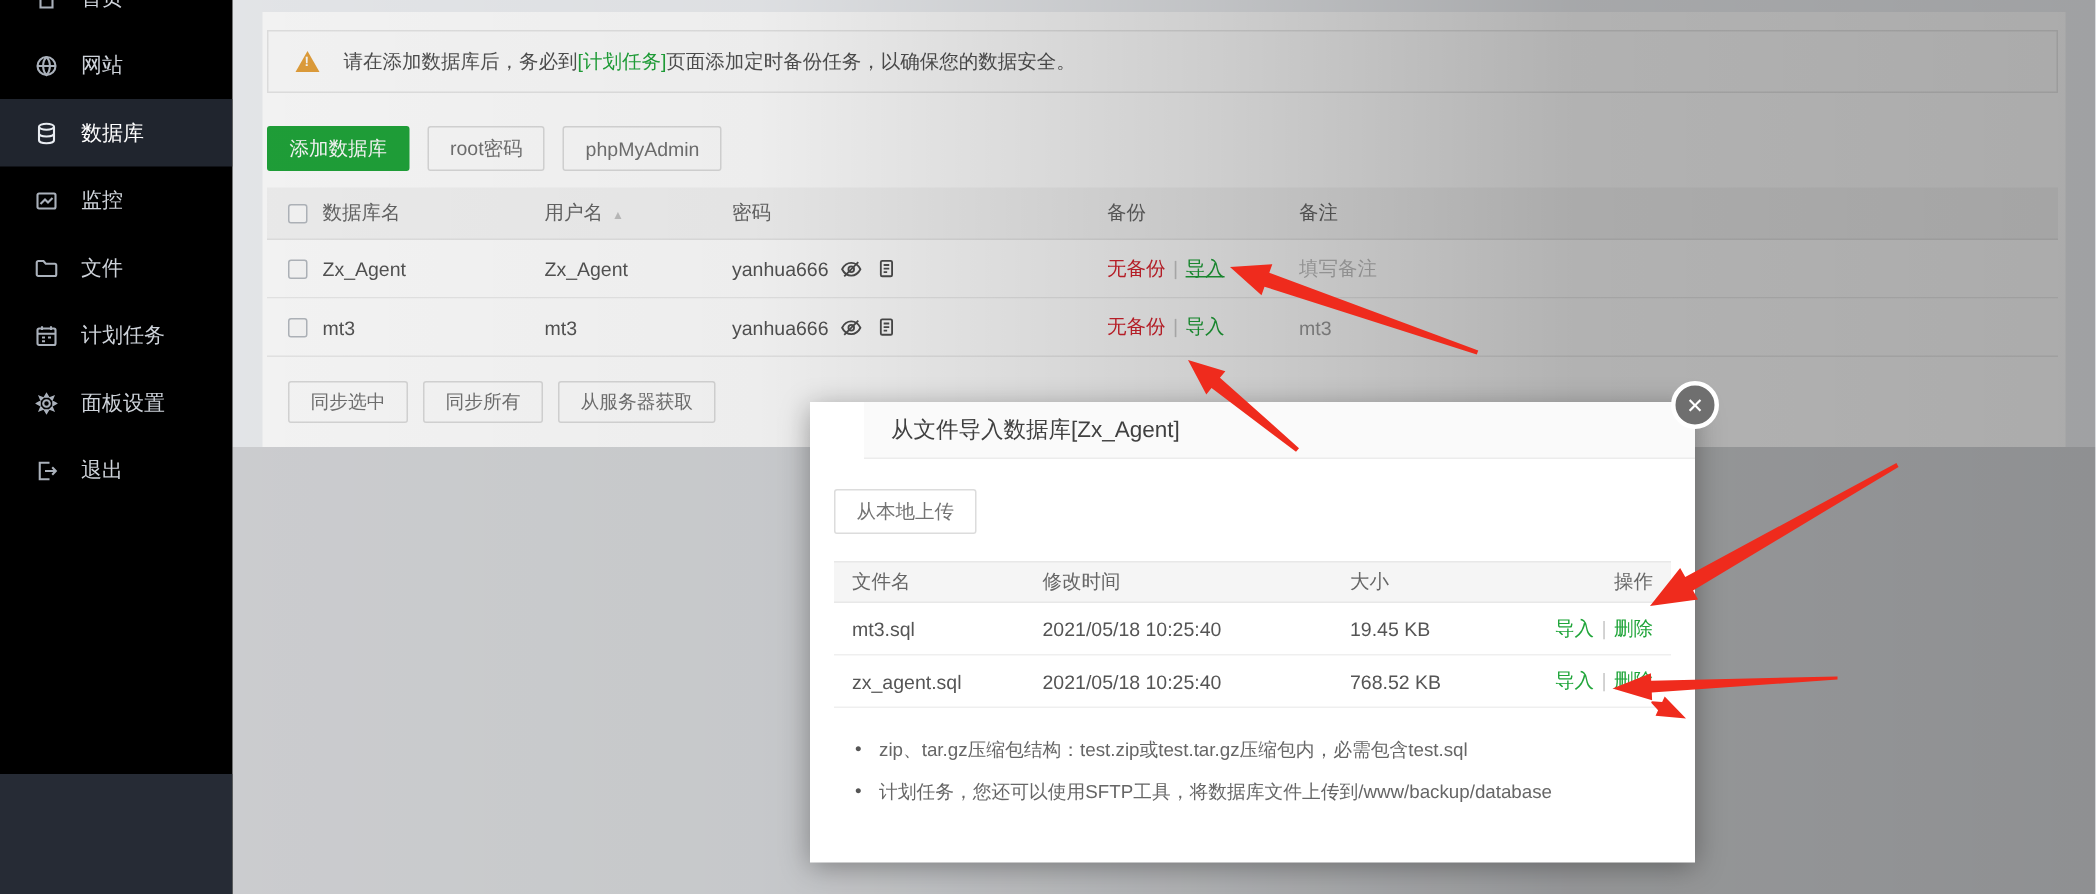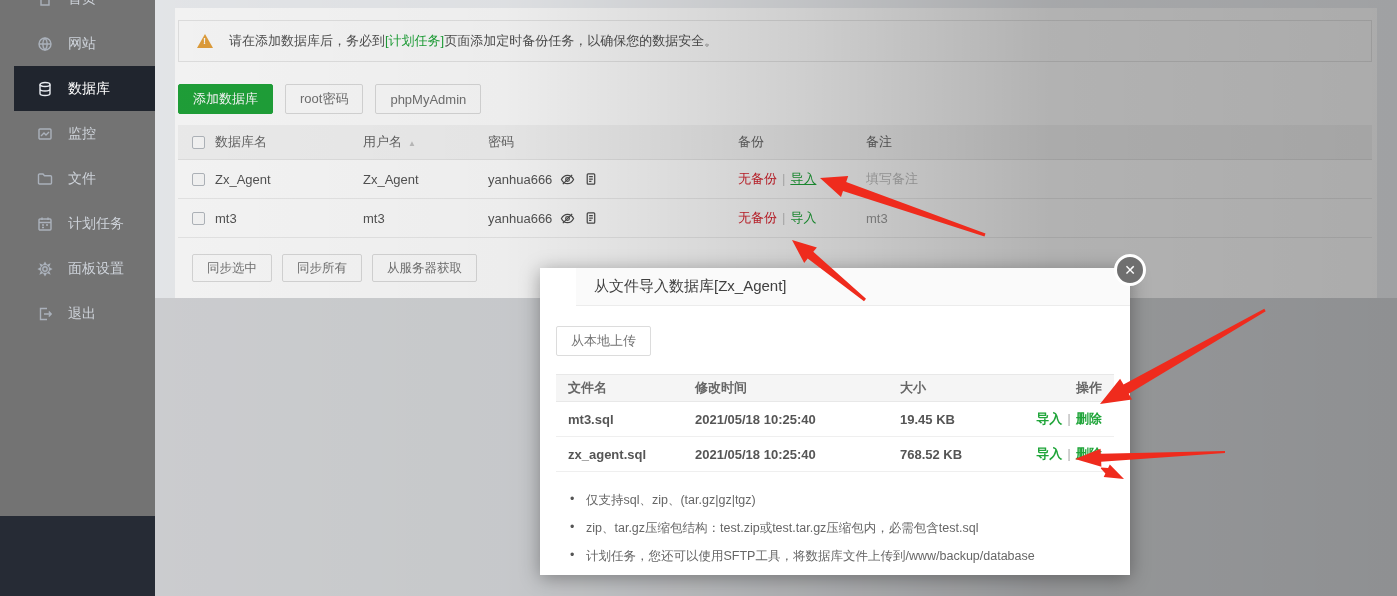--- a/index.html
+++ b/index.html
@@ -1,20 +1,20 @@
 <!DOCTYPE html>
 <html><head>
 <meta charset="utf-8">
 <style>
   * { margin:0; padding:0; box-sizing:border-box; }
   html,body { width:1397px; height:596px; overflow:hidden; }
   body { font-family:"Liberation Sans","DejaVu Sans",sans-serif; background:#eef0f3; position:relative; }
 
   
-  .sidebar { position:absolute; left:0; top:0; width:155px; height:596px; background:#737373; overflow:hidden; z-index:10;padding-left:14px; }
+  .sidebar { position:absolute; left:0; top:0; width:155px; height:596px; background:#000000; overflow:hidden; z-index:10; }
   .sidebar-lower { position:absolute; left:0; top:516px; width:155px; height:80px; background:#262b35; }
   .nav-item { height:45px; display:flex; align-items:center; padding-left:22px; color:#ced3da; font-size:14px; cursor:pointer; position:relative; }
   .nav-item:first-child { margin-top:-24px; }
   .nav-item.active { background:#20252e; color:#ffffff; }
   .nav-item .ic { width:17px; height:17px; margin-right:15px; display:inline-flex; align-items:center; justify-content:center; color:#aab1bb; flex:0 0 auto; }
   .nav-item.active .ic { color:#e8ecf1; }
   .nav-item .ic svg { width:16px; height:16px; stroke:currentColor; fill:none; stroke-width:1.4; }
 
   
   .content { position:absolute; left:155px; top:0; width:1242px; height:596px; }
@@ -51,21 +51,21 @@
   
   .dim-x { position:absolute; left:155px; top:0; width:1242px; height:596px; z-index:40; pointer-events:none;
     background:linear-gradient(90deg, rgba(0,0,0,0.05) 0%, rgba(0,0,0,0.07) 28%, rgba(0,0,0,0.19) 52%, rgba(0,0,0,0.30) 72%, rgba(0,0,0,0.33) 100%); }
   .dim-b { position:absolute; left:155px; top:298px; width:1242px; height:298px; z-index:40; pointer-events:none; background:rgba(0,0,0,0.10); }
 
   
   .modal { position:absolute; left:540px; top:268px; width:590px; height:307px; background:#fff; z-index:50; box-shadow:0 3px 18px rgba(0,0,0,0.35); }
   .modal-head { height:38px; background:#fafafa; border-bottom:1px solid #ececec; display:flex; align-items:center; padding-left:18px; font-size:15px; color:#404040;margin-left:36px; }
   .modal-close { position:absolute; top:-14px; right:-16px; width:32px; height:32px; border-radius:50%; background:#6f6f6f; border:3px solid #ffffff; color:#fff; display:flex; align-items:center; justify-content:center; font-size:14px; font-weight:bold; cursor:pointer; line-height:1; }
   .modal-body { padding:20px 16px 0 16px; }
-  .ftable { width:100%; font-size:13px; color:#555; margin-top:18px; border:0;font-weight:bold; }
+  .ftable { width:100%; font-size:13px; color:#555; margin-top:18px; border:0; }
   .f-head, .f-row { display:grid; grid-template-columns:139px 205px 1fr 104px; align-items:center; }
   .f-head { height:28px; background:#f5f5f5; border-top:1px solid #e8e8e8; border-bottom:1px solid #e8e8e8; color:#666; }
   .f-row { height:35px; border-bottom:1px solid #efefef; }
   .fc1 { padding-left:12px; }
   .fc4 { text-align:right; padding-right:12px; }
   .notes { margin:20px 0 0 14px; list-style:none; }
   .notes li { font-size:12.5px; color:#666; margin-bottom:11px; position:relative; padding-left:16px; }
   .notes li:before { content:"•"; position:absolute; left:0; top:0; color:#555; }
 
   .arrows { position:absolute; left:0; top:0; width:1397px; height:596px; z-index:60; pointer-events:none; }
@@ -256,21 +256,20 @@
       </div>
       <div class="f-row">
         <span class="fc1">zx_agent.sql</span>
         <span>2021/05/18 10:25:40</span>
         <span>768.52 KB</span>
         <span class="fc4"><span class="green-link">导入</span><span class="sep">|</span><span class="green-link">删除</span></span>
       </div>
     </div>
 
     <ul class="notes">
-      <li>仅支持sql、zip、(tar.gz|gz|tgz)</li>
       <li>zip、tar.gz压缩包结构：test.zip或test.tar.gz压缩包内，必需包含test.sql</li>
       <li>计划任务，您还可以使用SFTP工具，将数据库文件上传到/www/backup/database</li>
     </ul>
   </div>
 </div>
 
 <svg class="arrows" viewBox="0 0 1397 596">
     <polygon points="985.5,233.6 846.2,181.9 848.2,176.1 820.0,178.0 841.0,196.9 843.0,191.1 984.5,236.4" fill="#ef2b1d"></polygon>
     <polygon points="866.0,298.8 813.3,251.8 816.9,247.5 792.0,240.0 804.2,263.0 807.7,258.6 864.0,301.2" fill="#ef2b1d"></polygon>
     <polygon points="1264.3,308.7 1123.5,384.6 1120.1,378.7 1100.0,404.0 1132.0,399.6 1128.7,393.7 1265.7,311.3" fill="#ef2b1d"></polygon>

